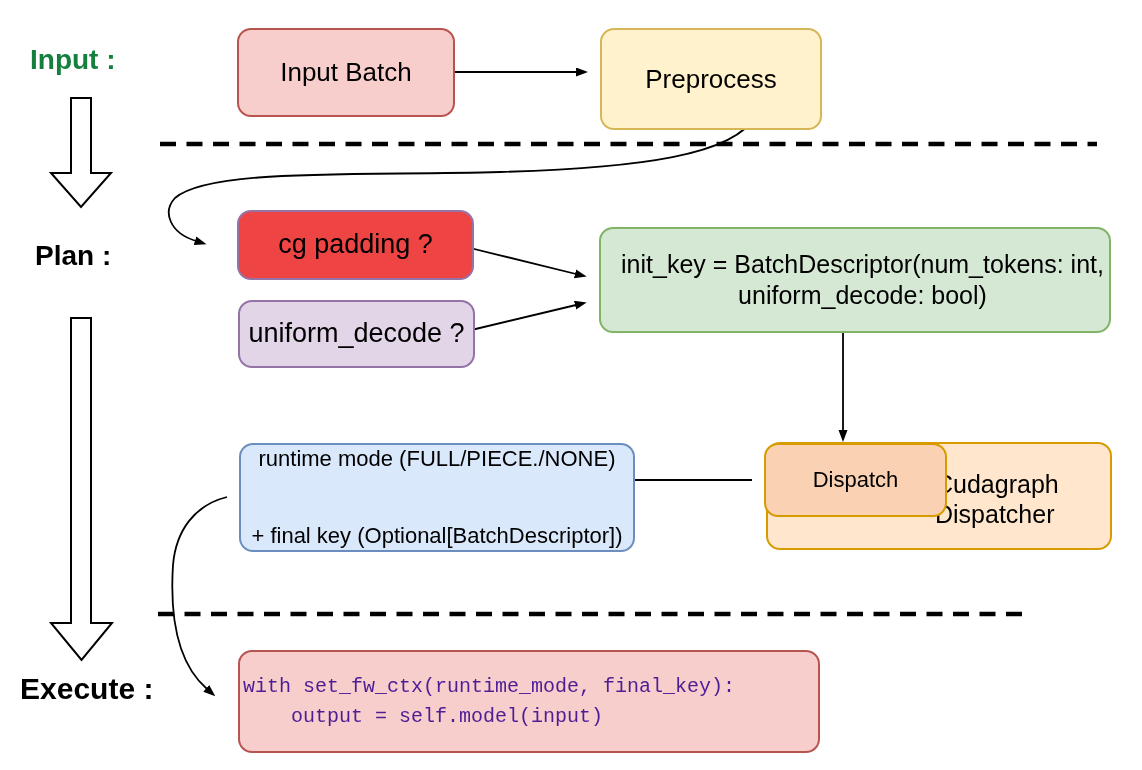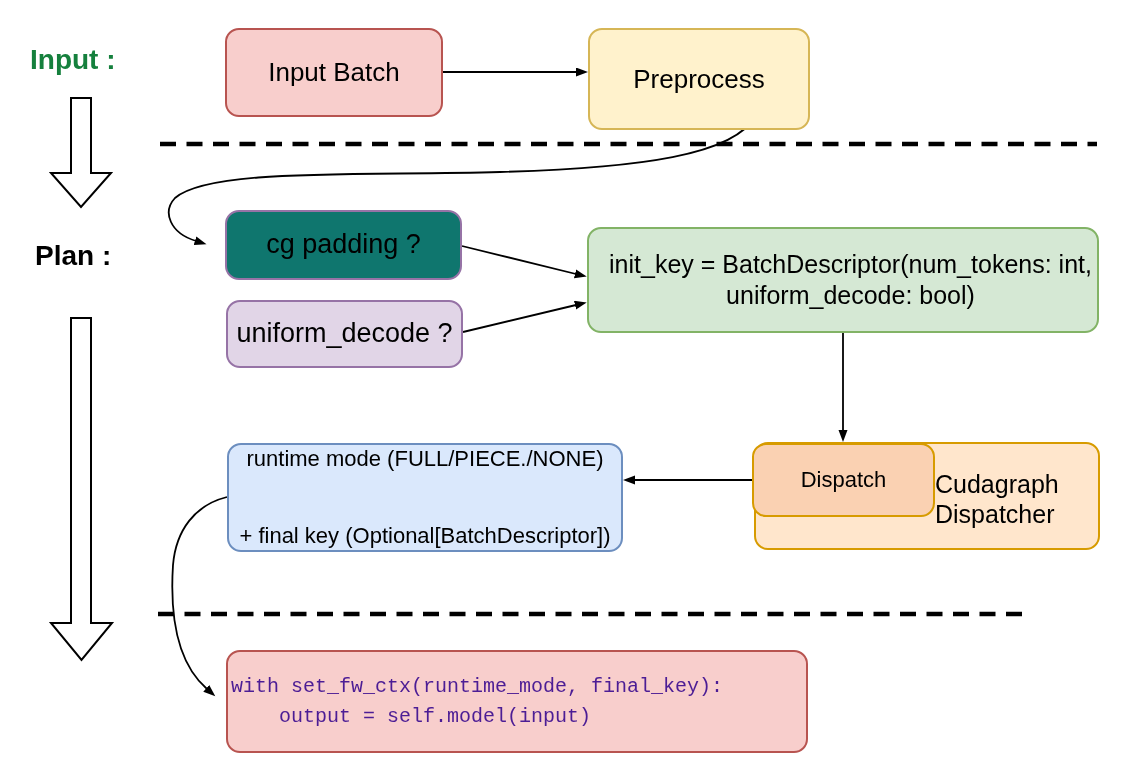--- a/index.html
+++ b/index.html
@@ -5,21 +5,21 @@
   html,body{margin:0;padding:0;background:#fff;}
   #canvas{
     position:relative;width:1142px;height:770px;background:#fff;
     font-family:"Liberation Sans",sans-serif;overflow:hidden;
   }
   #arrow-layer{position:absolute;left:0;top:0;}
   .node{
     position:absolute;box-sizing:border-box;
     border:2px solid;border-radius:14px;
     display:flex;flex-direction:column;align-items:center;justify-content:center;
-    text-align:center;color:#000;white-space:nowrap;line-height:1.25;
+    text-align:center;color:#000;white-space:nowrap;line-height:1.25;margin-left:12px;
   }
   .section-label{
     position:absolute;font-weight:bold;color:#000;white-space:nowrap;
   }
   #node-init-key{font-size:25px;line-height:31px;padding-left:15px;}
   #node-input-batch,#node-preprocess{font-size:26px;}
   #node-cg-padding,#node-uniform-decode{font-size:27px;}
   #node-runtime-mode{font-size:22px;line-height:28px;}
   #node-dispatch{font-size:22px;z-index:2;}
   #node-cudagraph{z-index:1;}
@@ -61,30 +61,31 @@
     <line class="arrow-line" x1="463" y1="332" x2="576" y2="305" marker-end="url(#ah)" style="stroke: rgb(0, 0, 0);"></line>
     <line class="arrow-line" x1="843" y1="333" x2="843" y2="431" marker-end="url(#ah)" style="stroke: rgb(0, 0, 0);"></line>
     <line class="arrow-line" x1="752" y1="480" x2="634" y2="480" marker-end="url(#ah)" style="stroke: rgb(0, 0, 0);"></line>
 
     <path class="arrow-line" marker-end="url(#ah)" d="M 755 116 C 735 155, 640 168, 500 172 C 360 176, 210 168, 175 198 C 162 212, 170 233, 196 241" style="stroke: rgb(0, 0, 0);"></path>
     <path class="arrow-line" marker-end="url(#ah)" d="M 227 497 C 195 505, 176 530, 173 565 C 170 612, 176 662, 207 689" style="stroke: rgb(0, 0, 0);"></path>
   </svg>
 
   <div class="section-label" style="left: 30px; top: 44px; font-size: 28px; color: #15803d;">Input :</div>
   <div class="section-label" style="left: 35px; top: 240px; font-size: 28px; color: rgb(0, 0, 0);">Plan :</div>
+  <div class="section-label" style="left: 20px; top: 672px; font-size: 30px; color: rgb(0, 0, 0);">Execute :</div>
 
   <div class="node" id="node-input-batch" style="left: 225px; top: 28px; width: 218px; height: 89px; background-color: rgb(248, 206, 204); border-color: rgb(184, 84, 80);">
     <span>Input Batch</span>
   </div>
 
   <div class="node" id="node-preprocess" style="left: 588px; top: 28px; width: 222px; height: 102px; background-color: rgb(255, 242, 204); border-color: rgb(214, 182, 86);">
     <span>Preprocess</span>
   </div>
 
-  <div class="node" id="node-cg-padding" style="left: 225px; top: 210px; width: 237px; height: 70px; background-color: #0f766e; border-color: rgb(150, 115, 166);">
+  <div class="node" id="node-cg-padding" style="left: 225px; top: 210px; width: 237px; height: 70px; background-color: #ef4444; border-color: rgb(150, 115, 166);">
     <span>cg padding ?</span>
   </div>
 
   <div class="node" id="node-uniform-decode" style="left: 226px; top: 300px; width: 237px; height: 68px; background-color: rgb(225, 213, 231); border-color: rgb(150, 115, 166);">
     <span>uniform_decode ?</span>
   </div>
 
   <div class="node" id="node-init-key" style="left: 587px; top: 227px; width: 512px; height: 106px; background-color: rgb(213, 232, 212); border-color: rgb(130, 179, 102);">
     <span>init_key = BatchDescriptor(num_tokens: int,</span>
     <span>uniform_decode: bool)</span>

